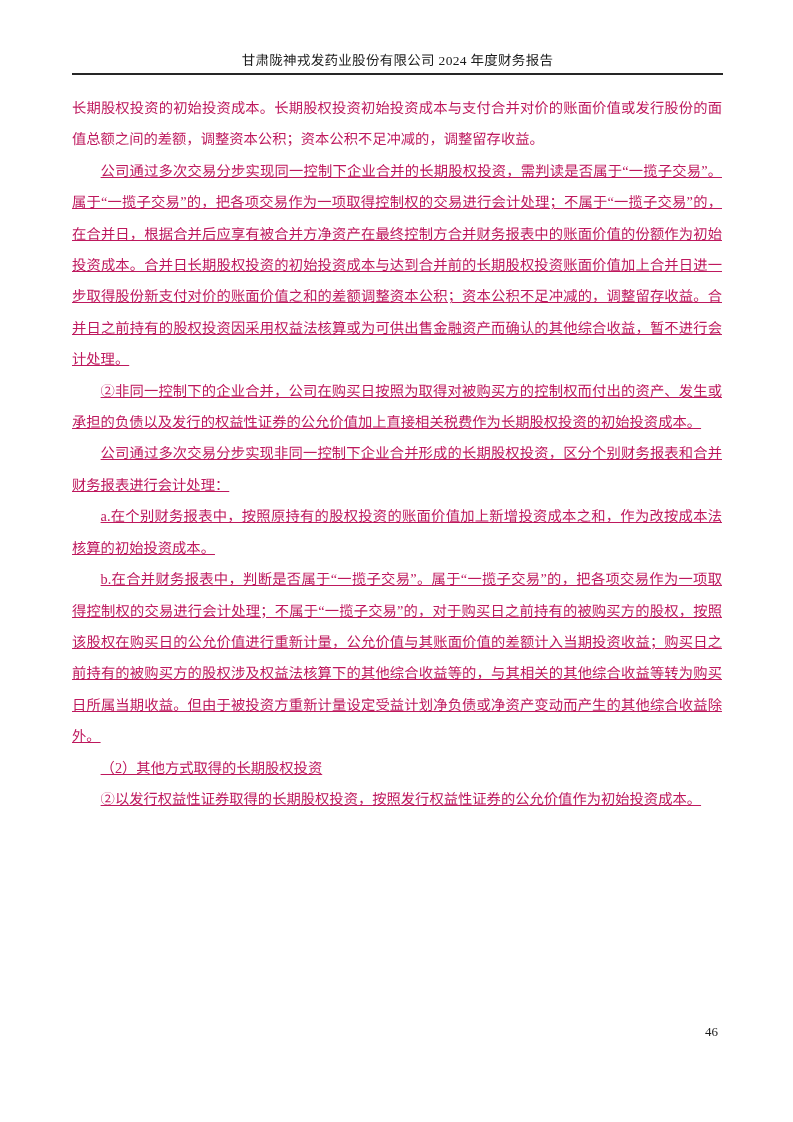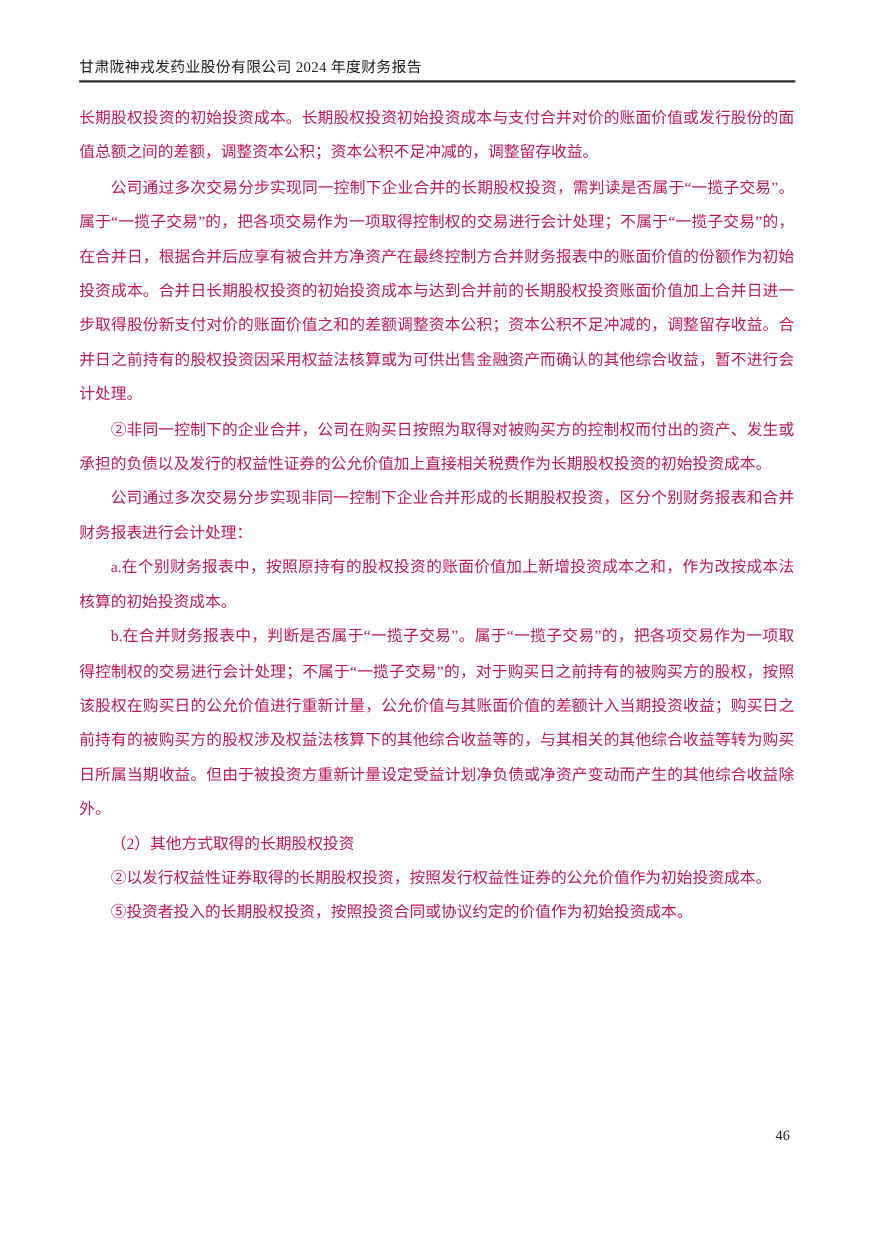--- a/index.html
+++ b/index.html
@@ -17,21 +17,21 @@
     margin: 0 auto;
   }
   .header {
     position: absolute;
     top: 0;
     left: 72px;
     right: 70px;
     height: 75px;
     display: flex;
     align-items: flex-end;
-    justify-content: flex-start;
+    justify-content: center;
     border-bottom: 2px solid #262626;
     padding-bottom: 4px;
   }
   .header-title {
     font-size: 13.5px;
     letter-spacing: 0.3px;
     color: #1a1a1a;
     white-space: nowrap;
   }
   .content {
@@ -43,20 +43,21 @@
     line-height: 31.4px;
     text-align: justify;
     text-justify: inter-character;
     color: #be185d;
   }
   .content p {
     margin: 0;
   }
   .content p.indent {
     text-indent: 2em;
+    text-decoration: underline;
   }
   .page-number {
     position: absolute;
     right: 75px;
     bottom: 82px;
     font-size: 13px;
     color: #1a1a1a;
   }
 </style>
 </head>
@@ -71,18 +72,17 @@
   <div class="content">
 
   <p>长期股权投资的初始投资成本。长期股权投资初始投资成本与支付合并对价的账面价值或发行股份的面值总额之间的差额，调整资本公积；资本公积不足冲减的，调整留存收益。</p>
       <p class="indent">公司通过多次交易分步实现同一控制下企业合并的长期股权投资，需判读是否属于“一揽子交易”。属于“一揽子交易”的，把各项交易作为一项取得控制权的交易进行会计处理；不属于“一揽子交易”的，在合并日，根据合并后应享有被合并方净资产在最终控制方合并财务报表中的账面价值的份额作为初始投资成本。合并日长期股权投资的初始投资成本与达到合并前的长期股权投资账面价值加上合并日进一步取得股份新支付对价的账面价值之和的差额调整资本公积；资本公积不足冲减的，调整留存收益。合并日之前持有的股权投资因采用权益法核算或为可供出售金融资产而确认的其他综合收益，暂不进行会计处理。</p>
       <p class="indent">②非同一控制下的企业合并，公司在购买日按照为取得对被购买方的控制权而付出的资产、发生或承担的负债以及发行的权益性证券的公允价值加上直接相关税费作为长期股权投资的初始投资成本。</p>
       <p class="indent">公司通过多次交易分步实现非同一控制下企业合并形成的长期股权投资，区分个别财务报表和合并财务报表进行会计处理：</p>
       <p class="indent">a.在个别财务报表中，按照原持有的股权投资的账面价值加上新增投资成本之和，作为改按成本法核算的初始投资成本。</p>
       <p class="indent">b.在合并财务报表中，判断是否属于“一揽子交易”。属于“一揽子交易”的，把各项交易作为一项取得控制权的交易进行会计处理；不属于“一揽子交易”的，对于购买日之前持有的被购买方的股权，按照该股权在购买日的公允价值进行重新计量，公允价值与其账面价值的差额计入当期投资收益；购买日之前持有的被购买方的股权涉及权益法核算下的其他综合收益等的，与其相关的其他综合收益等转为购买日所属当期收益。但由于被投资方重新计量设定受益计划净负债或净资产变动而产生的其他综合收益除外。</p>
       <p class="indent">（2）其他方式取得的长期股权投资</p>
       <p class="indent">②以发行权益性证券取得的长期股权投资，按照发行权益性证券的公允价值作为初始投资成本。</p>
-      <p class="indent">⑤投资者投入的长期股权投资，按照投资合同或协议约定的价值作为初始投资成本。</p>
     </div>
 
   <div class="page-number">46</div>
 
 </div>
 
 </body></html>

